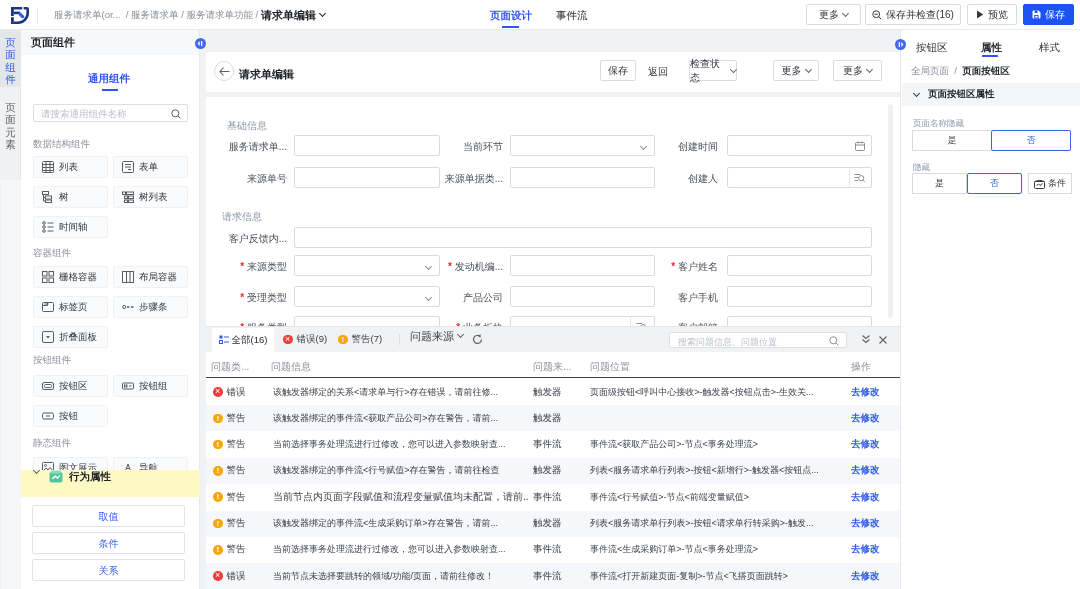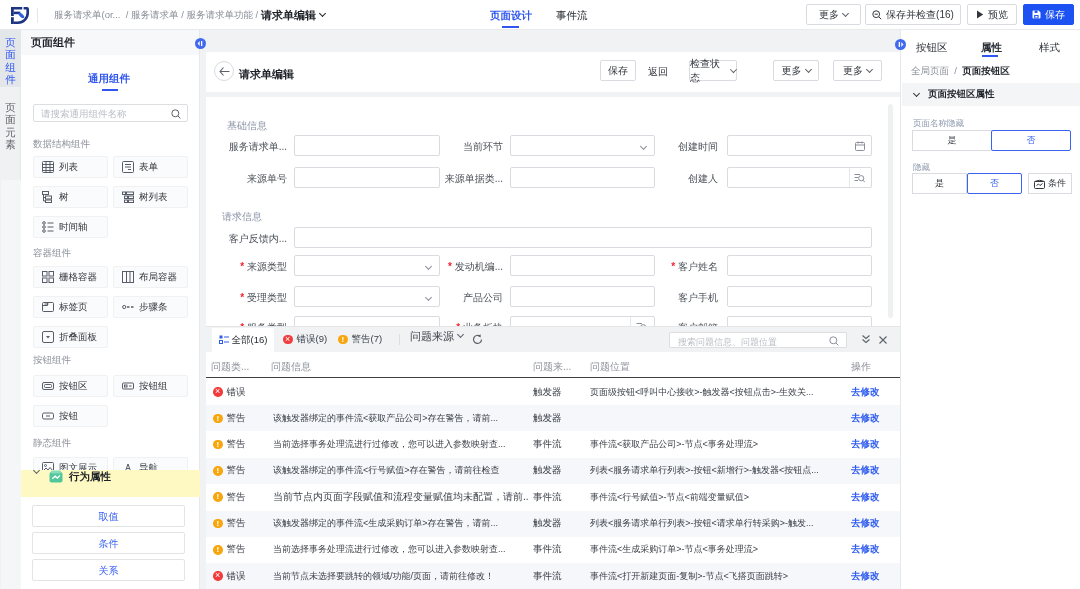--- a/index.html
+++ b/index.html
@@ -347,20 +347,21 @@
         </svg></div>
       <div class="abs" style="left:0;top:27px;width:694px;height:24px;border-bottom:1px solid #404040">
   <span class="fix" style="left:5px;color:#8d919a">问题类...</span>
   <span class="fix" style="left:65px;color:#8d919a">问题信息</span>
   <span class="fix" style="left:327px;color:#8d919a">问题来...</span>
   <span class="fix" style="left:384px;color:#8d919a">问题位置</span>
   <span class="fix" style="left:645px;color:#8d919a">操作</span>
       </div>
       <div class="brow " style="top:52px">
     <span class="fix" style="left:7px"><span class="errico"></span>错误</span>
+    <span class="fix" style="left:67px;width:256px;font-size:9px">该触发器绑定的关系&lt;请求单与行&gt;存在错误，请前往修...</span>
     <span class="fix" style="left:327px">触发器</span>
     <span class="fix" style="left:384px;width:255px;font-size:9px">页面级按钮&lt;呼叫中心接收&gt;-触发器&lt;按钮点击&gt;-生效关...</span>
     <span class="fix gomod" style="left:645px">去修改</span>
       </div>
       <div class="brow alt" style="top:78.3px">
     <span class="fix" style="left:7px"><span class="warnico"></span>警告</span>
     <span class="fix" style="left:67px;width:256px;font-size:9px">该触发器绑定的事件流&lt;获取产品公司&gt;存在警告，请前...</span>
     <span class="fix" style="left:327px">触发器</span>
     <span class="fix gomod" style="left:645px">去修改</span>
       </div>

